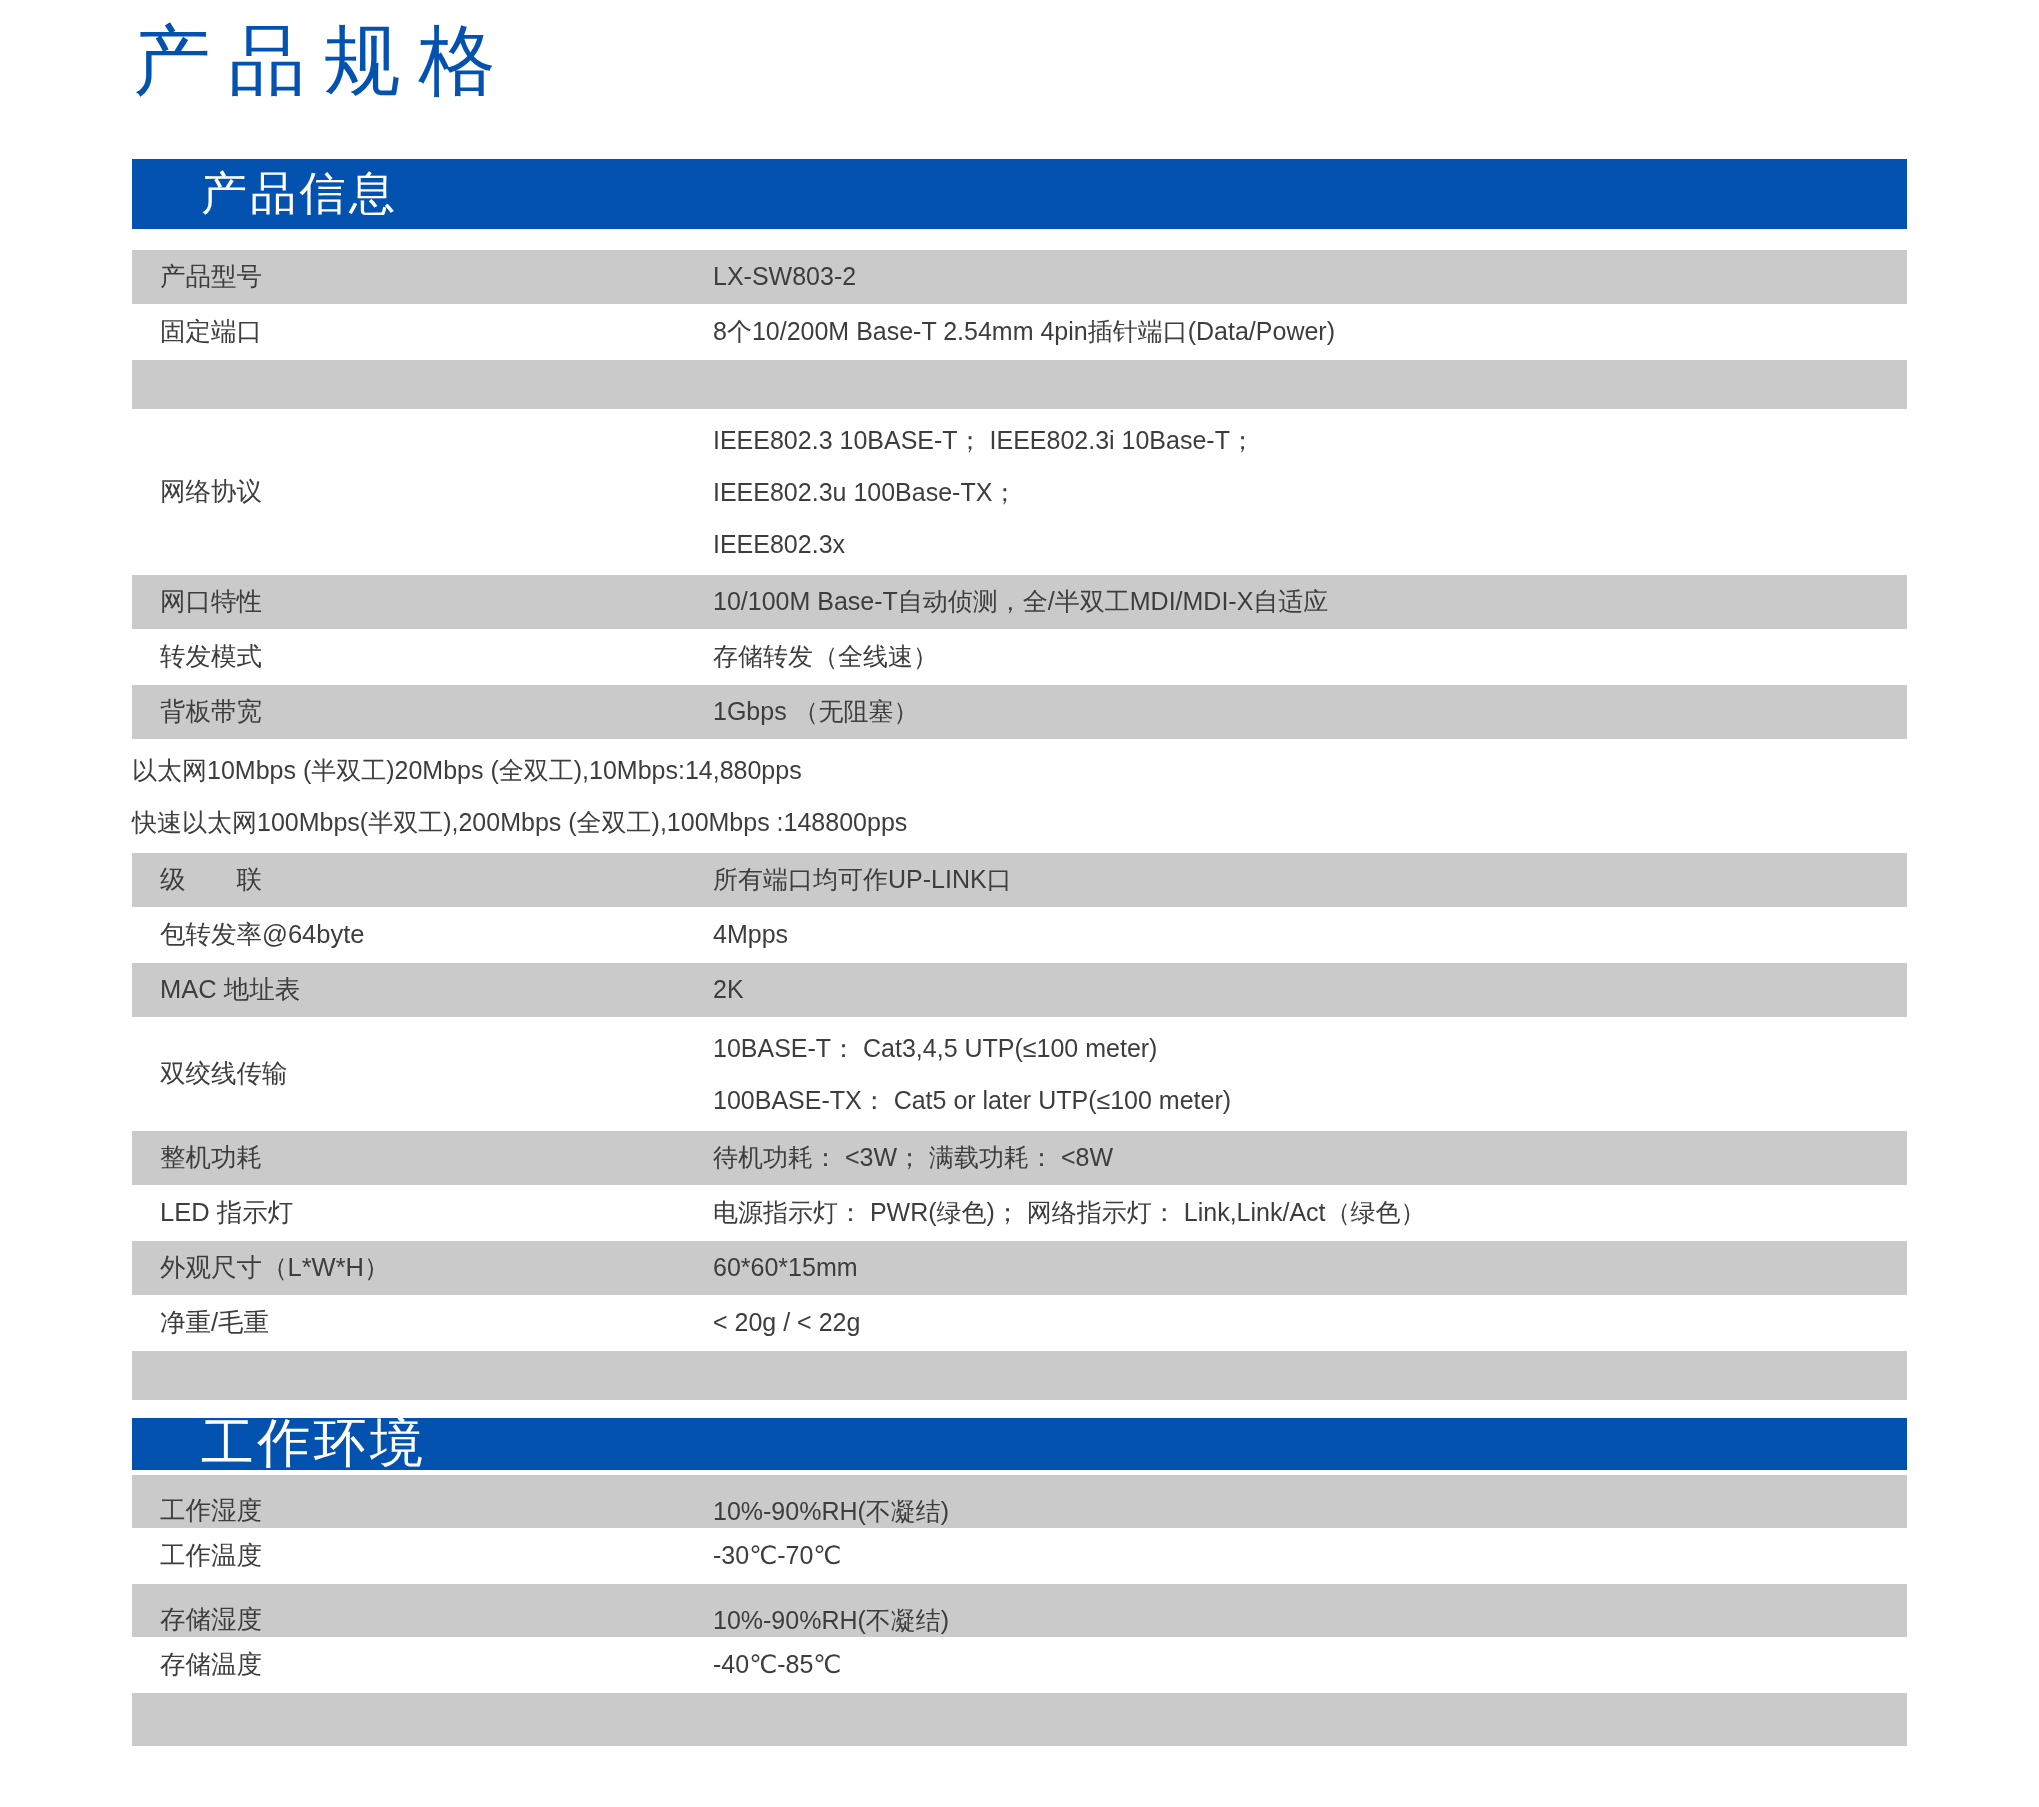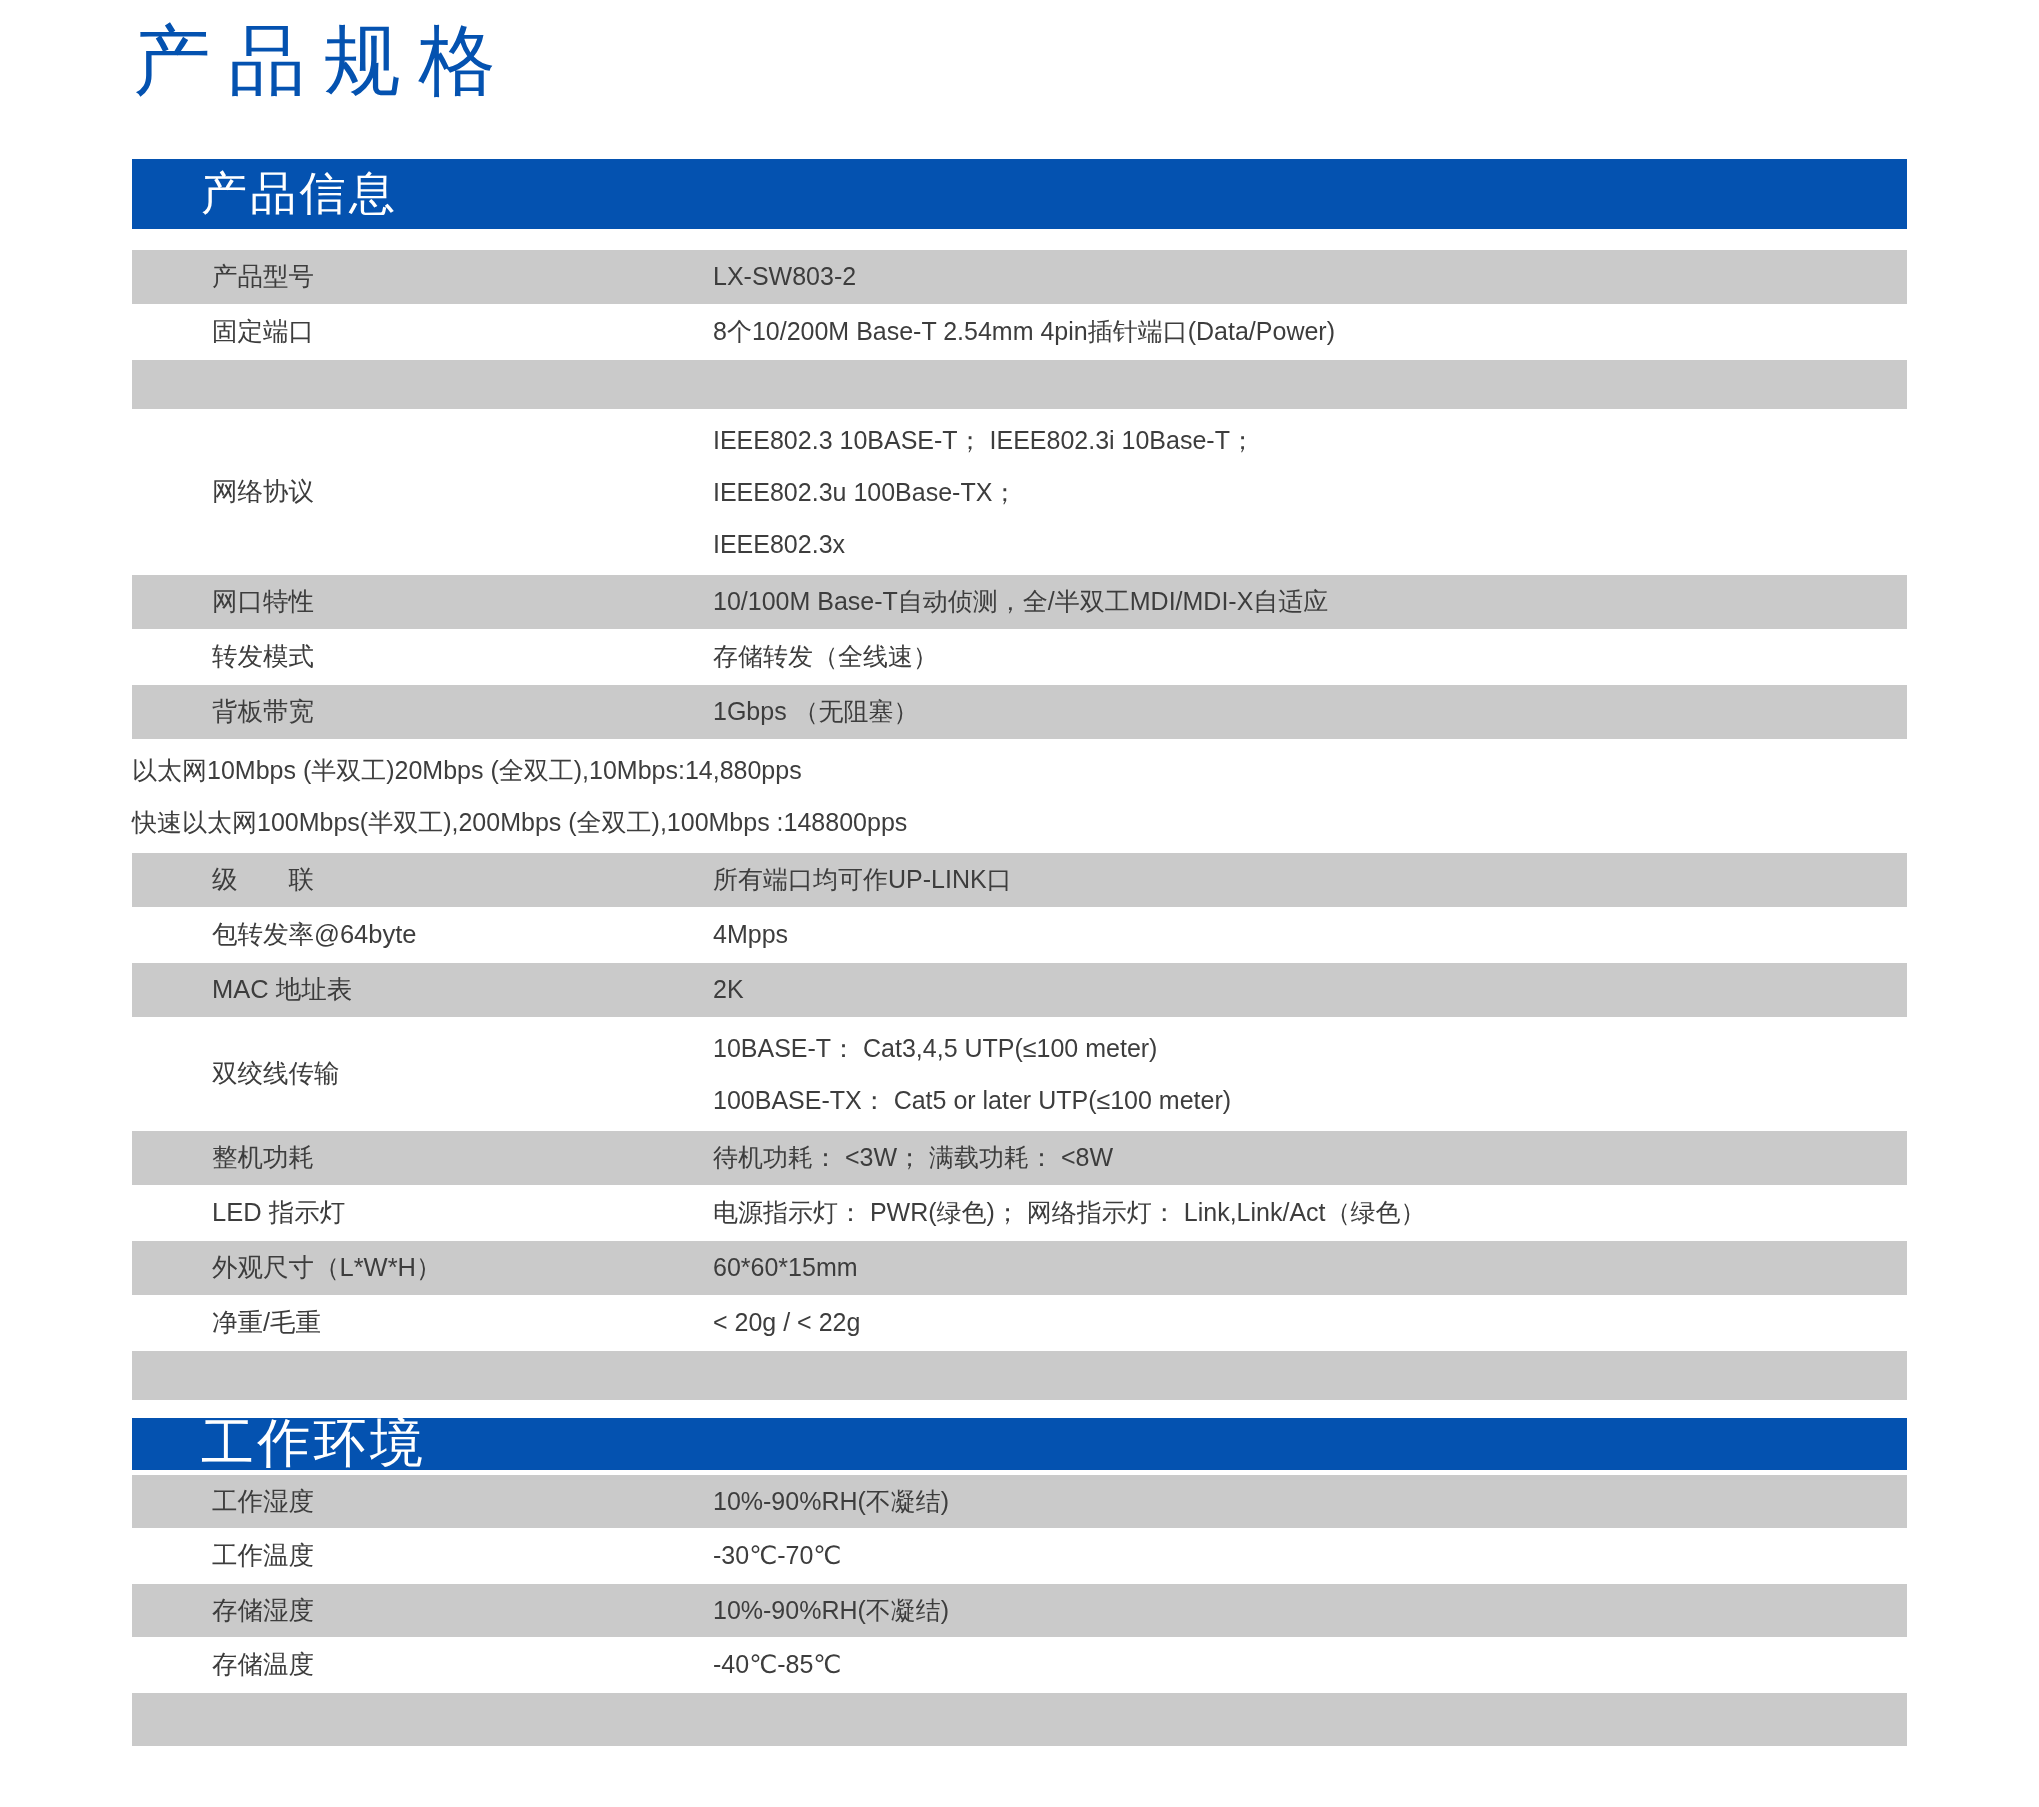--- a/index.html
+++ b/index.html
@@ -53,27 +53,27 @@
   .rows{margin-top:20.6px;}
   .rows-env{margin-top:5px;}
   .row{
     display:flex;
     align-items:center;
     width:100%;
   }
   .row-gray{background:var(--gray);min-height:54px;}
   .row-white{background:#ffffff;min-height:56px;}
   .row-empty{min-height:49px;}
-  .rows-env .row-gray{min-height:53px;}
+  .rows-env .row-gray{min-height:53px;align-items:flex-end;}
   .rows-env .row-white{min-height:56px;}
   .row-multi{padding:5px 0;}
   .row-multi .line{line-height:52px;}
   .row-label{
     width:581px;
-    padding-left:80px;
+    padding-left:28px;
     box-sizing:border-box;
     flex-shrink:0;
     font-size:25.5px;
   }
   .row-value{
     flex:1;
     font-size:25px;
     padding-right:20px;
   }
   .row-value .line{white-space:nowrap;}

